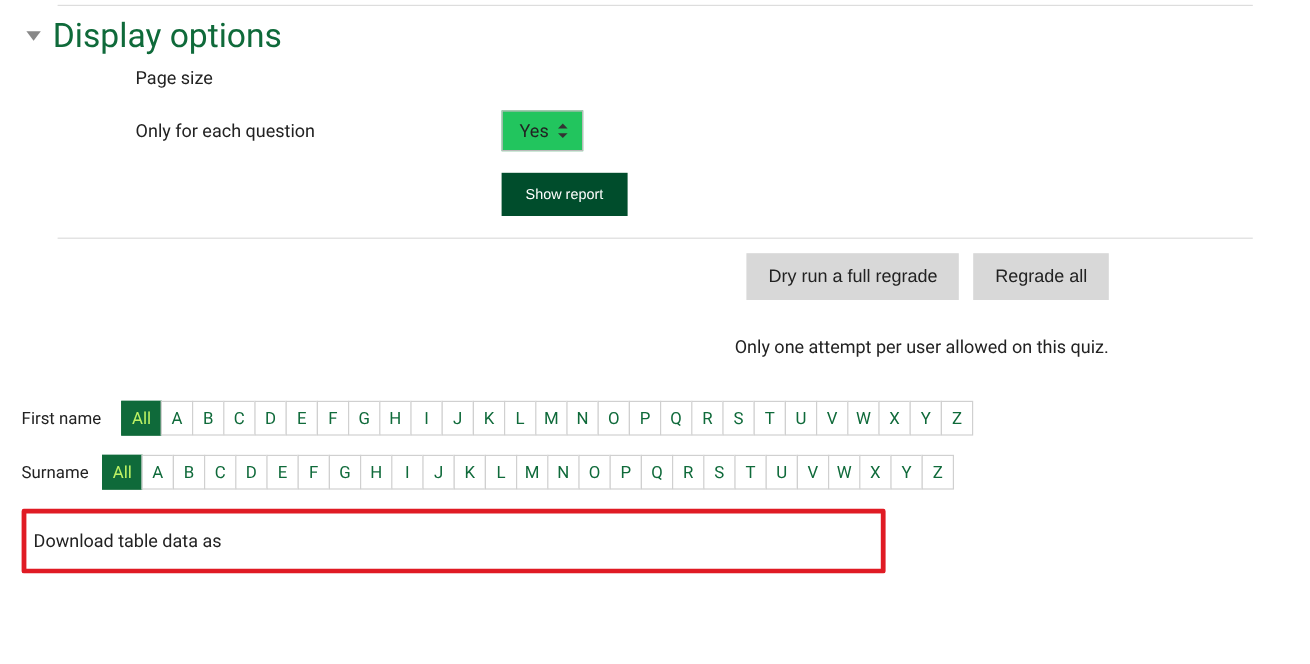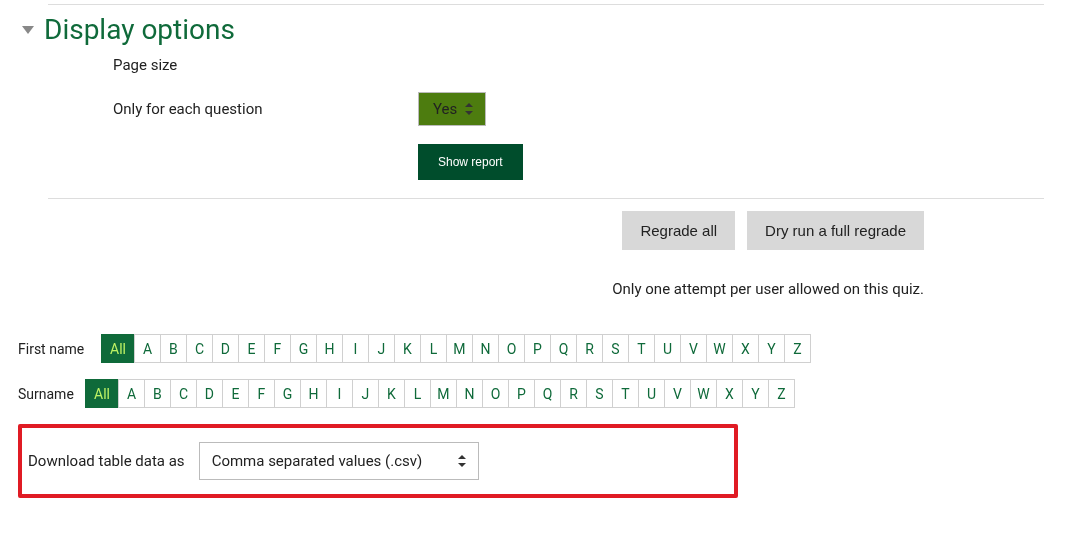--- a/index.html
+++ b/index.html
@@ -50,21 +50,21 @@
     font-size: 15px;
     width: 230px;
   }
   .select-like {
     border: 1px solid #bbb;
     padding: 7px 12px 7px 14px;
     font-size: 15px;
     display: inline-flex;
     align-items: center;
     gap: 8px;
-    background: #4d7c0f;
+    background: #22c55e;
   }
   .select-caret {
     display: inline-block;
     position: relative;
     width: 8px; height: 12px;
   }
   .select-caret::before,
   .select-caret::after {
     content: "";
     position: absolute;
@@ -194,22 +194,22 @@
 </div>
 
 <div class="form-row">
   <div class="form-label-col"></div>
   <button class="btn-primary">Show report</button>
 </div>
 
 <hr class="below-form">
 
 <div class="regrade-row">
+  <button class="btn-secondary">Dry run a full regrade</button>
   <button class="btn-secondary">Regrade all</button>
-  <button class="btn-secondary">Dry run a full regrade</button>
 </div>
 
 <div class="info-text">Only one attempt per user allowed on this quiz.</div>
 
 <div class="alpha-row">
   <span class="alpha-label">First name</span>
   <div class="alpha-group" id="alpha-first">
       <span class="alpha-btn all selected">All</span>
       <span class="alpha-btn">A</span>
       <span class="alpha-btn">B</span>
@@ -268,17 +268,13 @@
       <span class="alpha-btn">V</span>
       <span class="alpha-btn">W</span>
       <span class="alpha-btn">X</span>
       <span class="alpha-btn">Y</span>
       <span class="alpha-btn">Z</span>
     </div>
 </div>
 
 <div class="download-row">
   <span class="download-label">Download table data as</span>
-  <div class="download-select">
-    <span>Comma separated values (.csv)</span>
-    <span class="select-caret"></span>
-  </div>
 </div>
 
 </body></html>

